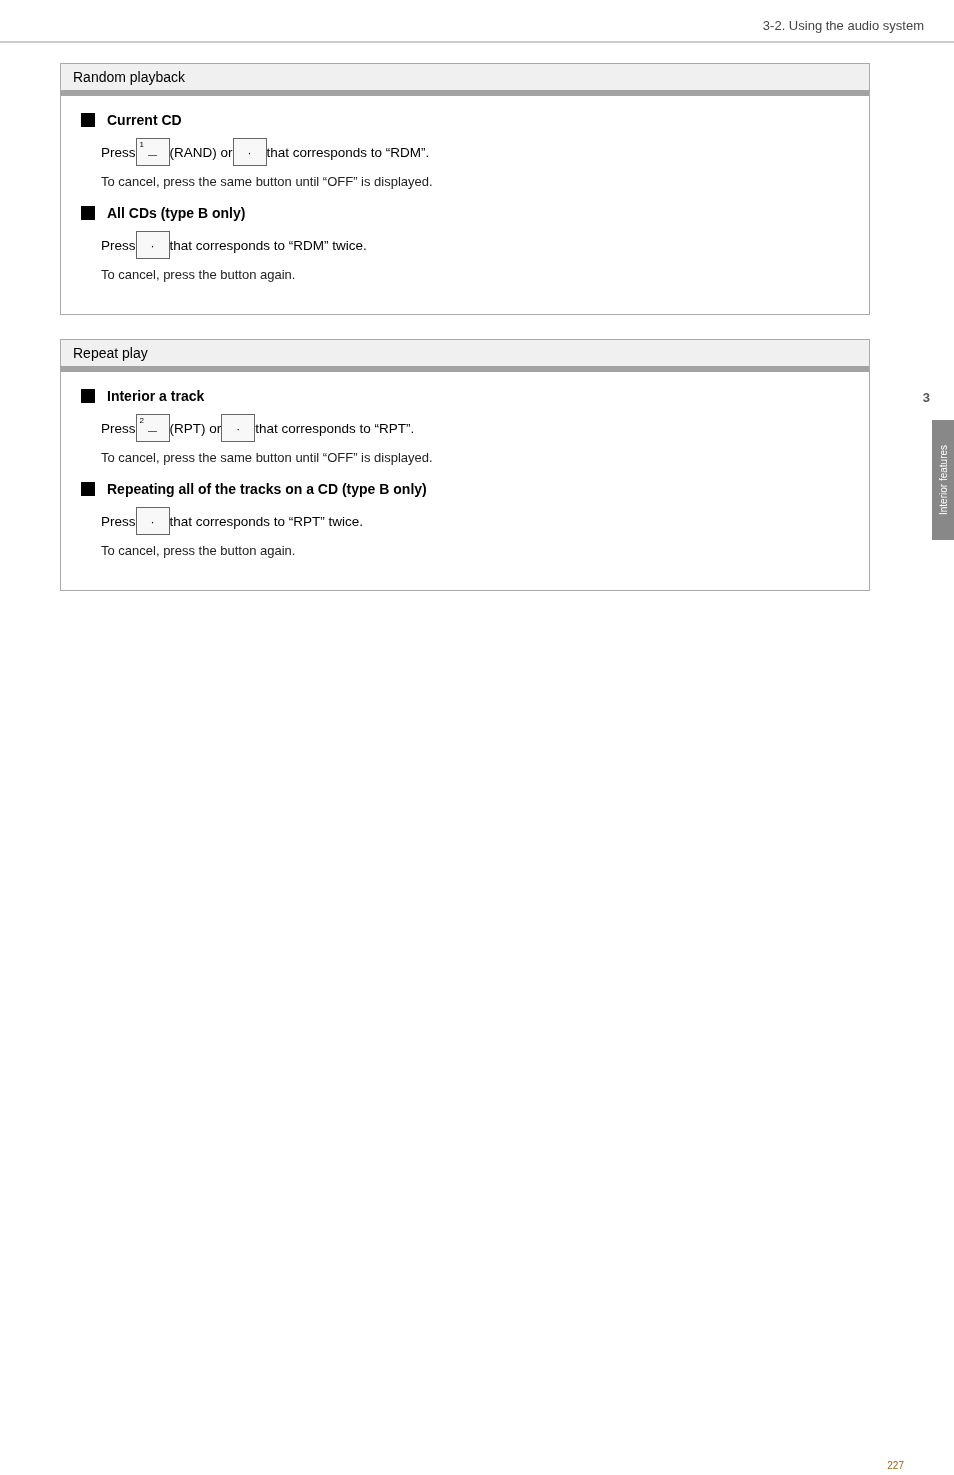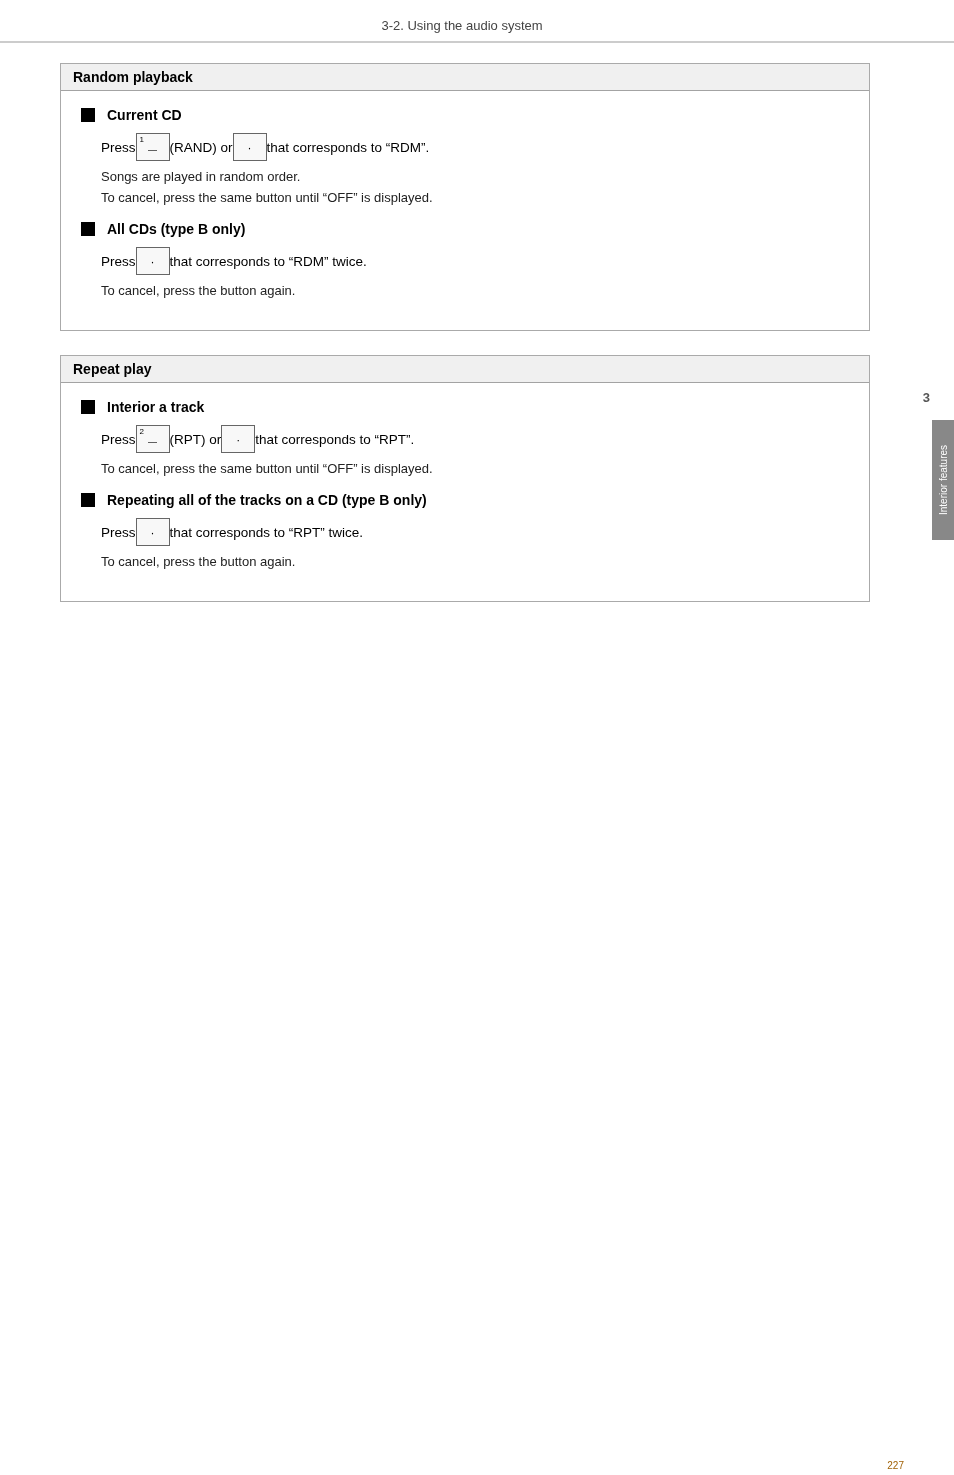--- a/index.html
+++ b/index.html
@@ -17,21 +17,21 @@
     .page-wrapper {
       width: 954px;
       min-height: 1475px;
       position: relative;
       padding: 0;
     }
 
     
     .header {
       display: flex;
-      justify-content: center;
+      justify-content: flex-end;
       padding: 18px 30px 8px 0;
       border-bottom: 2px solid #ccc;
       margin-bottom: 0;
     }
 
     .header-title {
       font-size: 13px;
       color: #444;
     }
 
@@ -71,24 +71,24 @@
     }
 
     
     .section-box {
       border: 1px solid #aaa;
       margin-bottom: 24px;
     }
 
     .section-title {
       background: #f0f0f0;
-      border-bottom: 1px solid #a3a3a3;
+      border-bottom: 6px solid #a3a3a3;
       padding: 5px 12px;
       font-size: 14px;
-      font-weight: bold;
+      font-weight: normal;
     }
 
     .section-content {
       padding: 16px 20px;
     }
 
     
     .subsection {
       margin-bottom: 16px;
     }
@@ -196,21 +196,20 @@
             <span class="btn-icon">
               <span class="btn-number">1</span>
               <span style="font-size:9px; margin-top:6px;">—</span>
             </span>
             <span class="instruction-text">(RAND) or</span>
             <span class="btn-icon">
               <span class="btn-dot">·</span>
             </span>
             <span class="instruction-text">that corresponds to “RDM”.</span>
           </div>
-          <div class="info-text">Songs are played in random order.</div>
           <div class="info-text">To cancel, press the same button until “OFF” is displayed.</div>
         </div>
 
         <div class="subsection">
           <div class="subsection-title">
             <span class="square-bullet"></span>
             <span>All CDs (type B only)</span>
           </div>
           <div class="instruction-line">
             <span class="instruction-text">Press</span>

